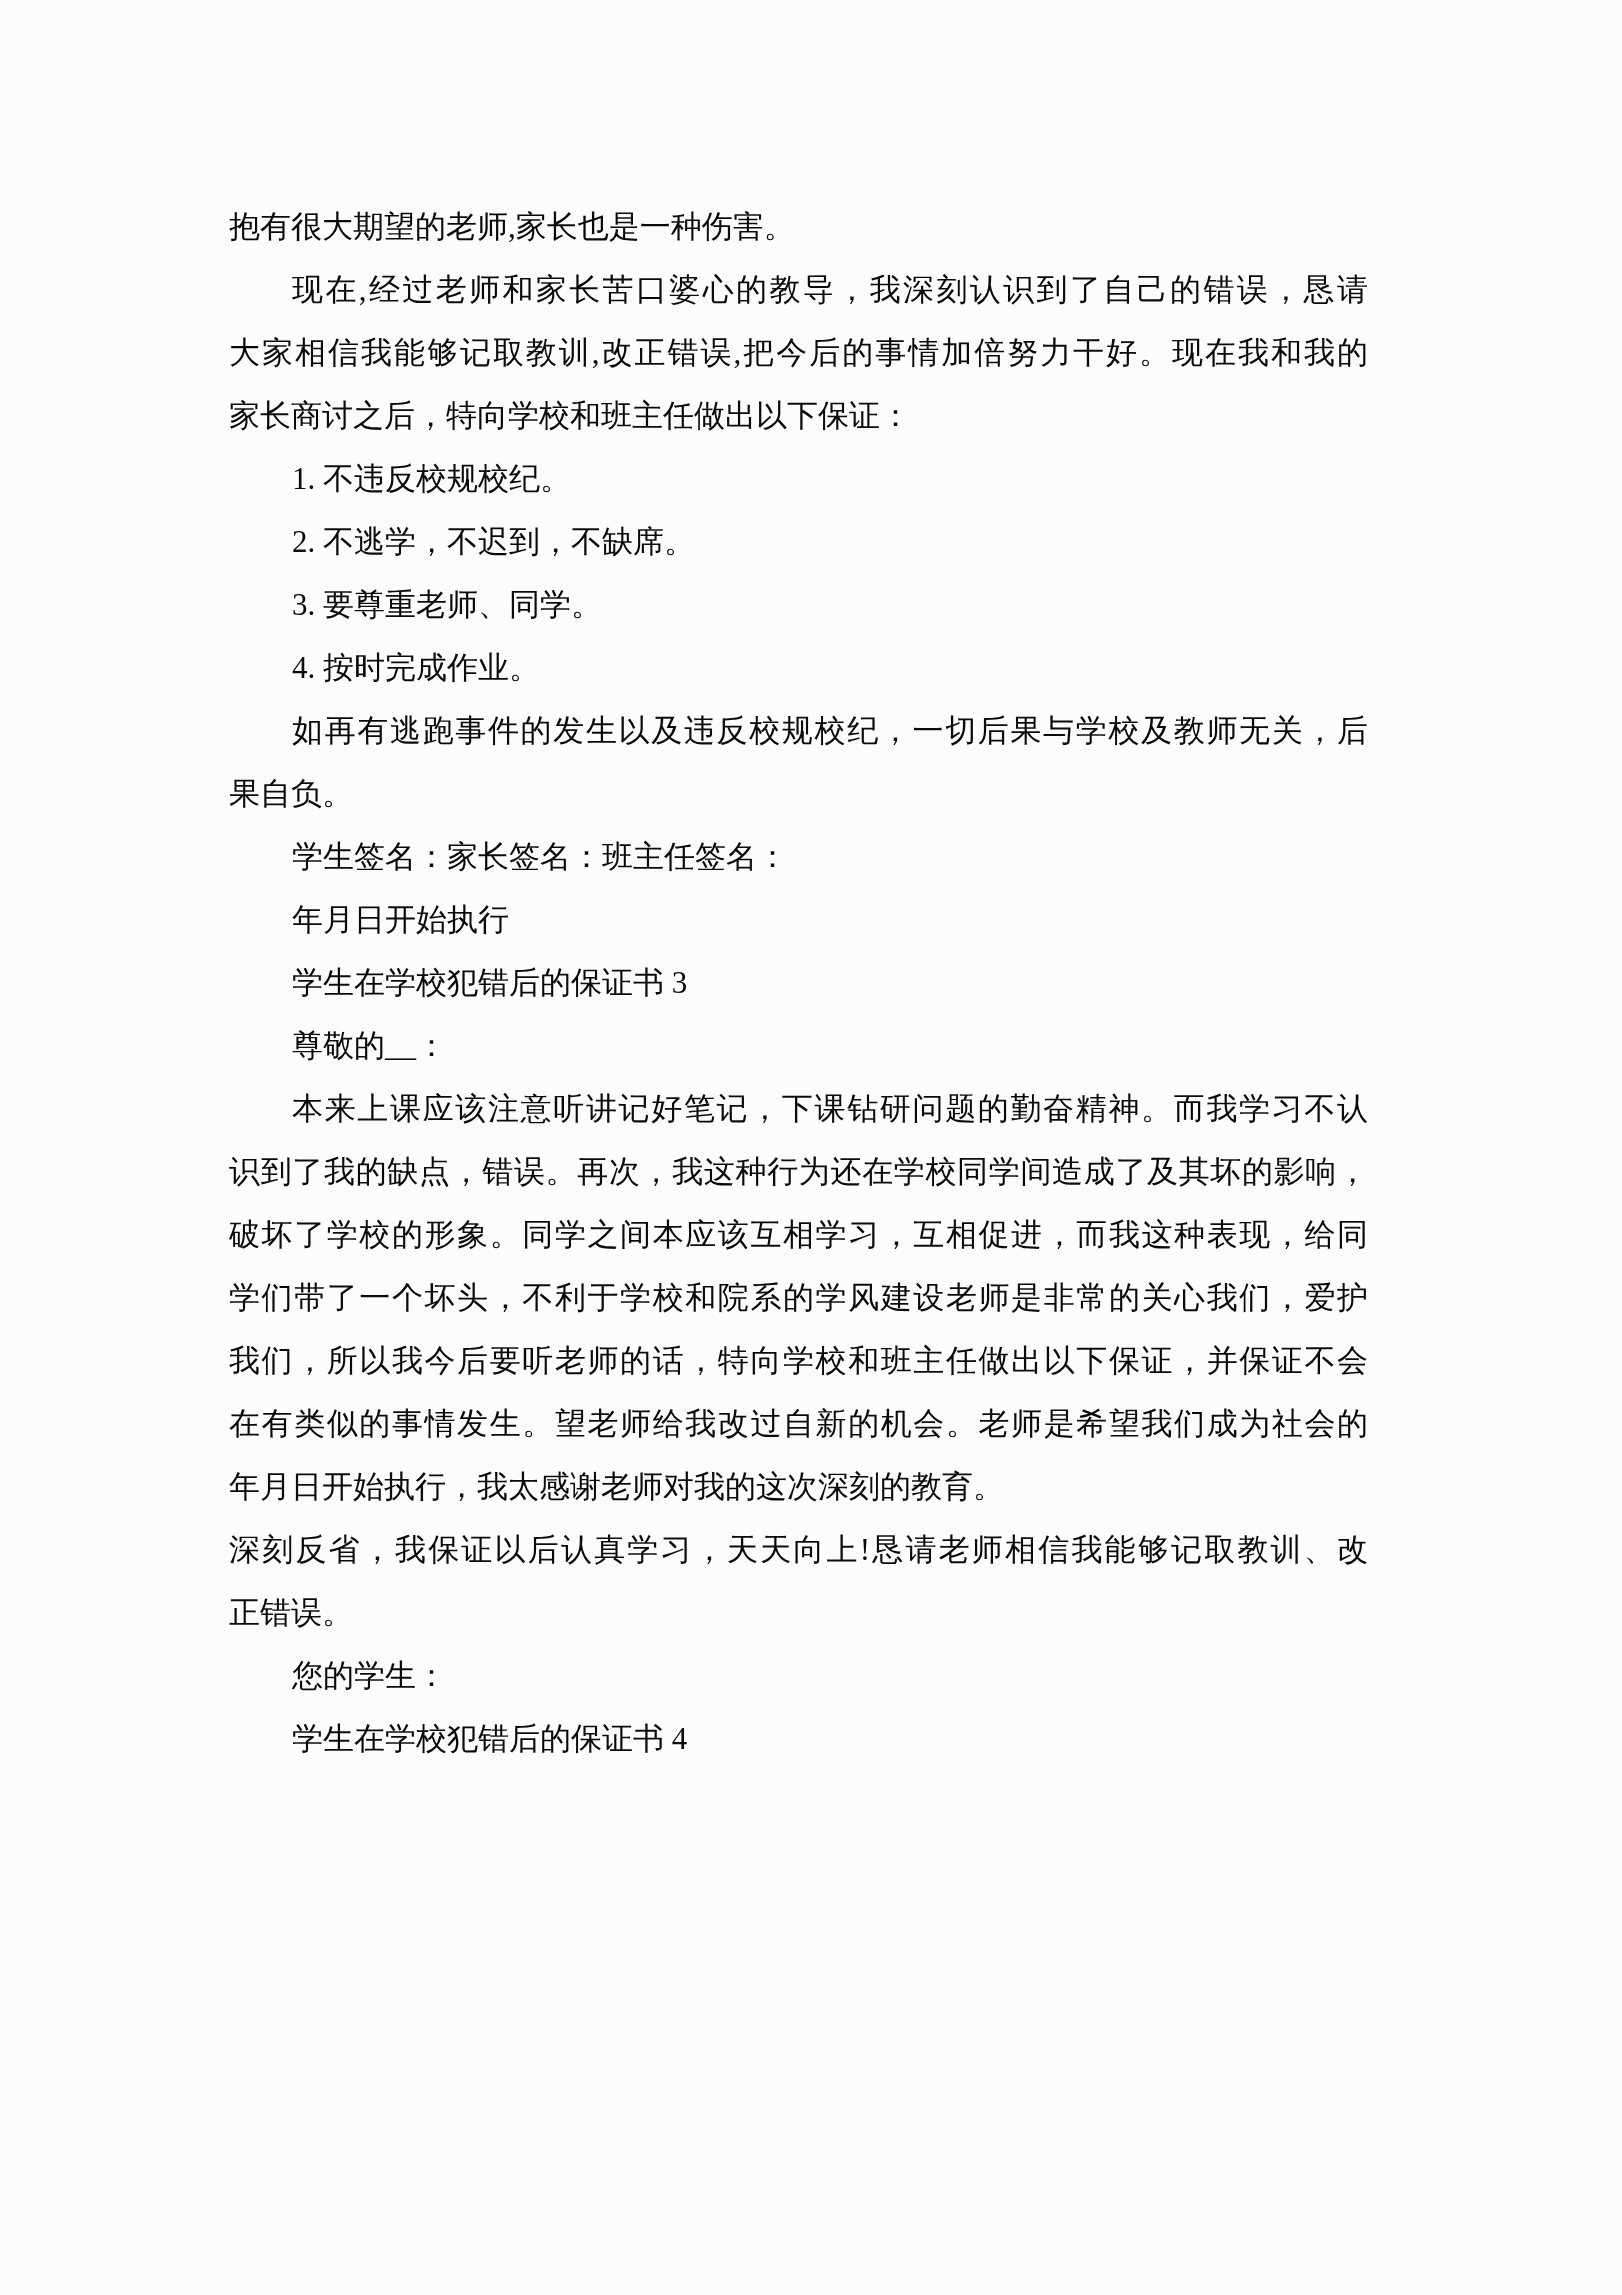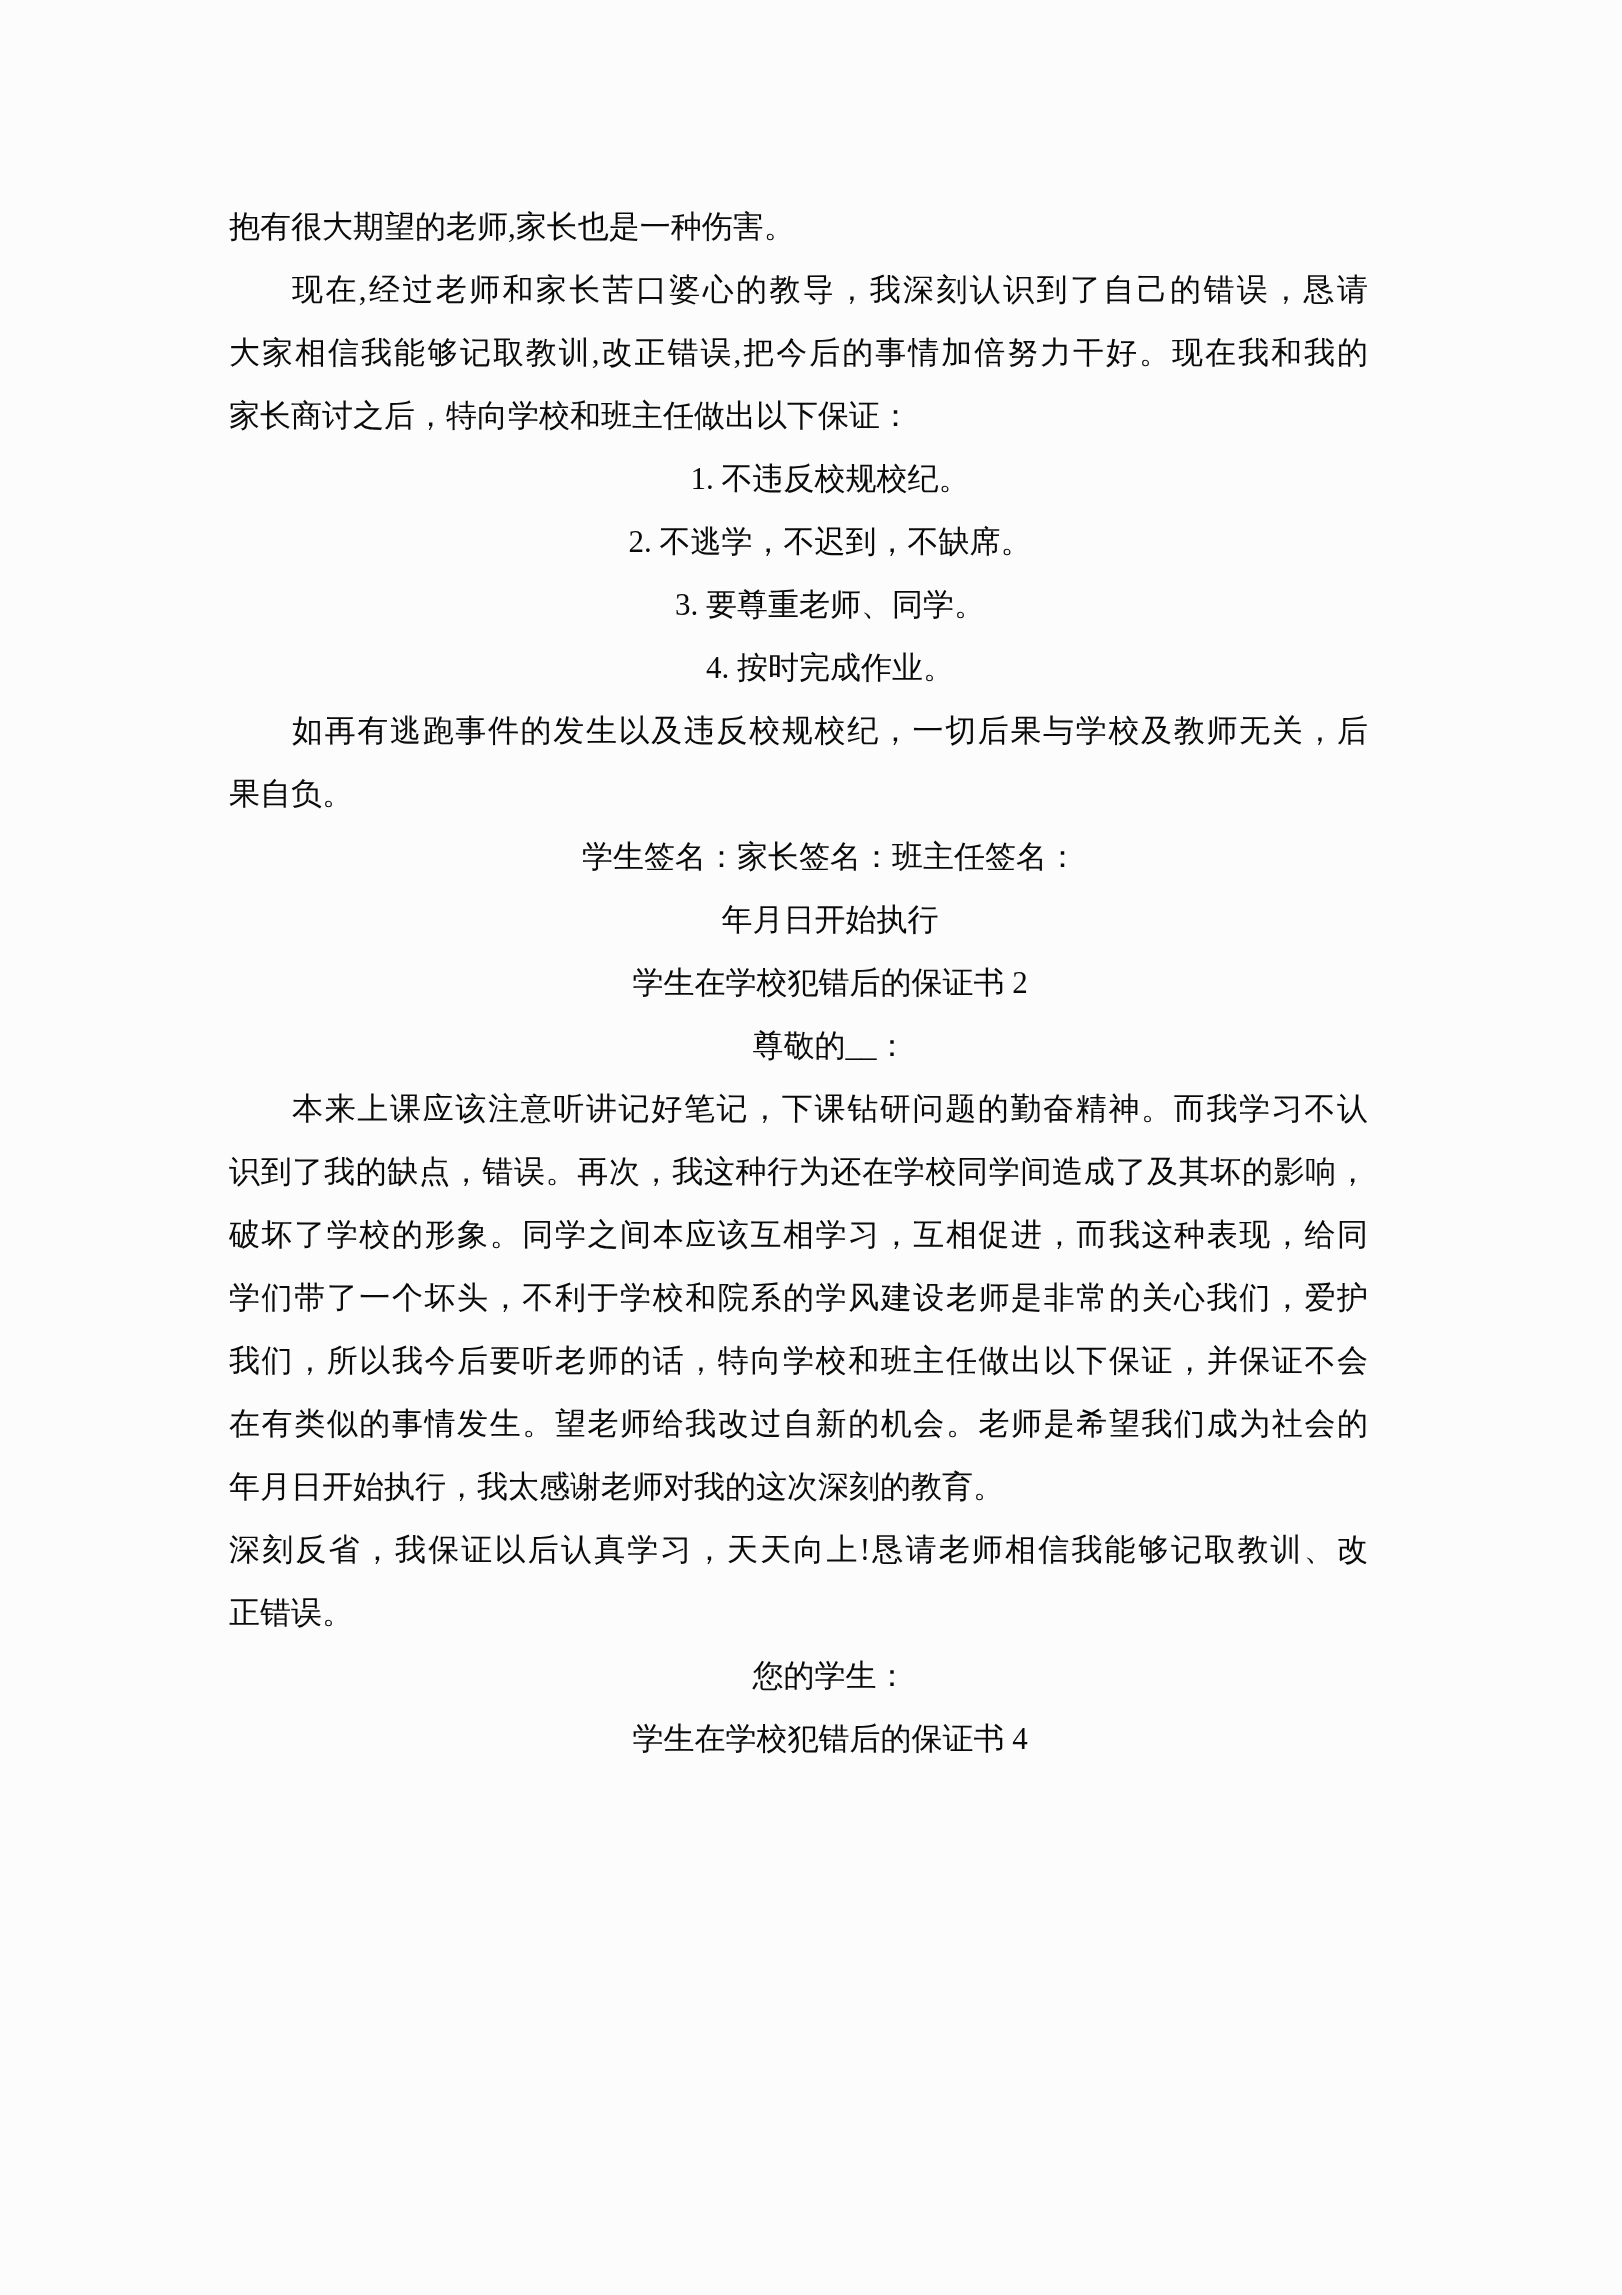--- a/index.html
+++ b/index.html
@@ -26,21 +26,20 @@
     font-weight: 400;
     letter-spacing: 0;
   }
   .line {
     height: 63px;
     white-space: nowrap;
     text-align: left;
   }
   .line.indent {
     text-indent: 63px;
-    text-align: center;
   }
   .line.fill {
     white-space: normal;
     text-align: justify;
     text-align-last: justify;
   }
 </style>
 </head>
 <body style="background: rgb(252, 252, 252);">
 
@@ -51,21 +50,21 @@
       <div class="line fill">大家相信我能够记取教训,改正错误,把今后的事情加倍努力干好。现在我和我的</div>
       <div class="line">家长商讨之后，特向学校和班主任做出以下保证：</div>
       <div class="line indent">1. 不违反校规校纪。</div>
       <div class="line indent">2. 不逃学，不迟到，不缺席。</div>
       <div class="line indent">3. 要尊重老师、同学。</div>
       <div class="line indent">4. 按时完成作业。</div>
       <div class="line indent fill">如再有逃跑事件的发生以及违反校规校纪，一切后果与学校及教师无关，后</div>
       <div class="line">果自负。</div>
       <div class="line indent">学生签名：家长签名：班主任签名：</div>
       <div class="line indent">年月日开始执行</div>
-      <div class="line indent">学生在学校犯错后的保证书 2</div>
+      <div class="line indent">学生在学校犯错后的保证书 3</div>
       <div class="line indent">尊敬的__：</div>
       <div class="line indent fill">本来上课应该注意听讲记好笔记，下课钻研问题的勤奋精神。而我学习不认</div>
       <div class="line fill">识到了我的缺点，错误。再次，我这种行为还在学校同学间造成了及其坏的影响，</div>
       <div class="line fill">破坏了学校的形象。同学之间本应该互相学习，互相促进，而我这种表现，给同</div>
       <div class="line fill">学们带了一个坏头，不利于学校和院系的学风建设老师是非常的关心我们，爱护</div>
       <div class="line fill">我们，所以我今后要听老师的话，特向学校和班主任做出以下保证，并保证不会</div>
       <div class="line fill">在有类似的事情发生。望老师给我改过自新的机会。老师是希望我们成为社会的</div>
       <div class="line">年月日开始执行，我太感谢老师对我的这次深刻的教育。</div>
       <div class="line fill">深刻反省，我保证以后认真学习，天天向上!恳请老师相信我能够记取教训、改</div>
       <div class="line">正错误。</div>

